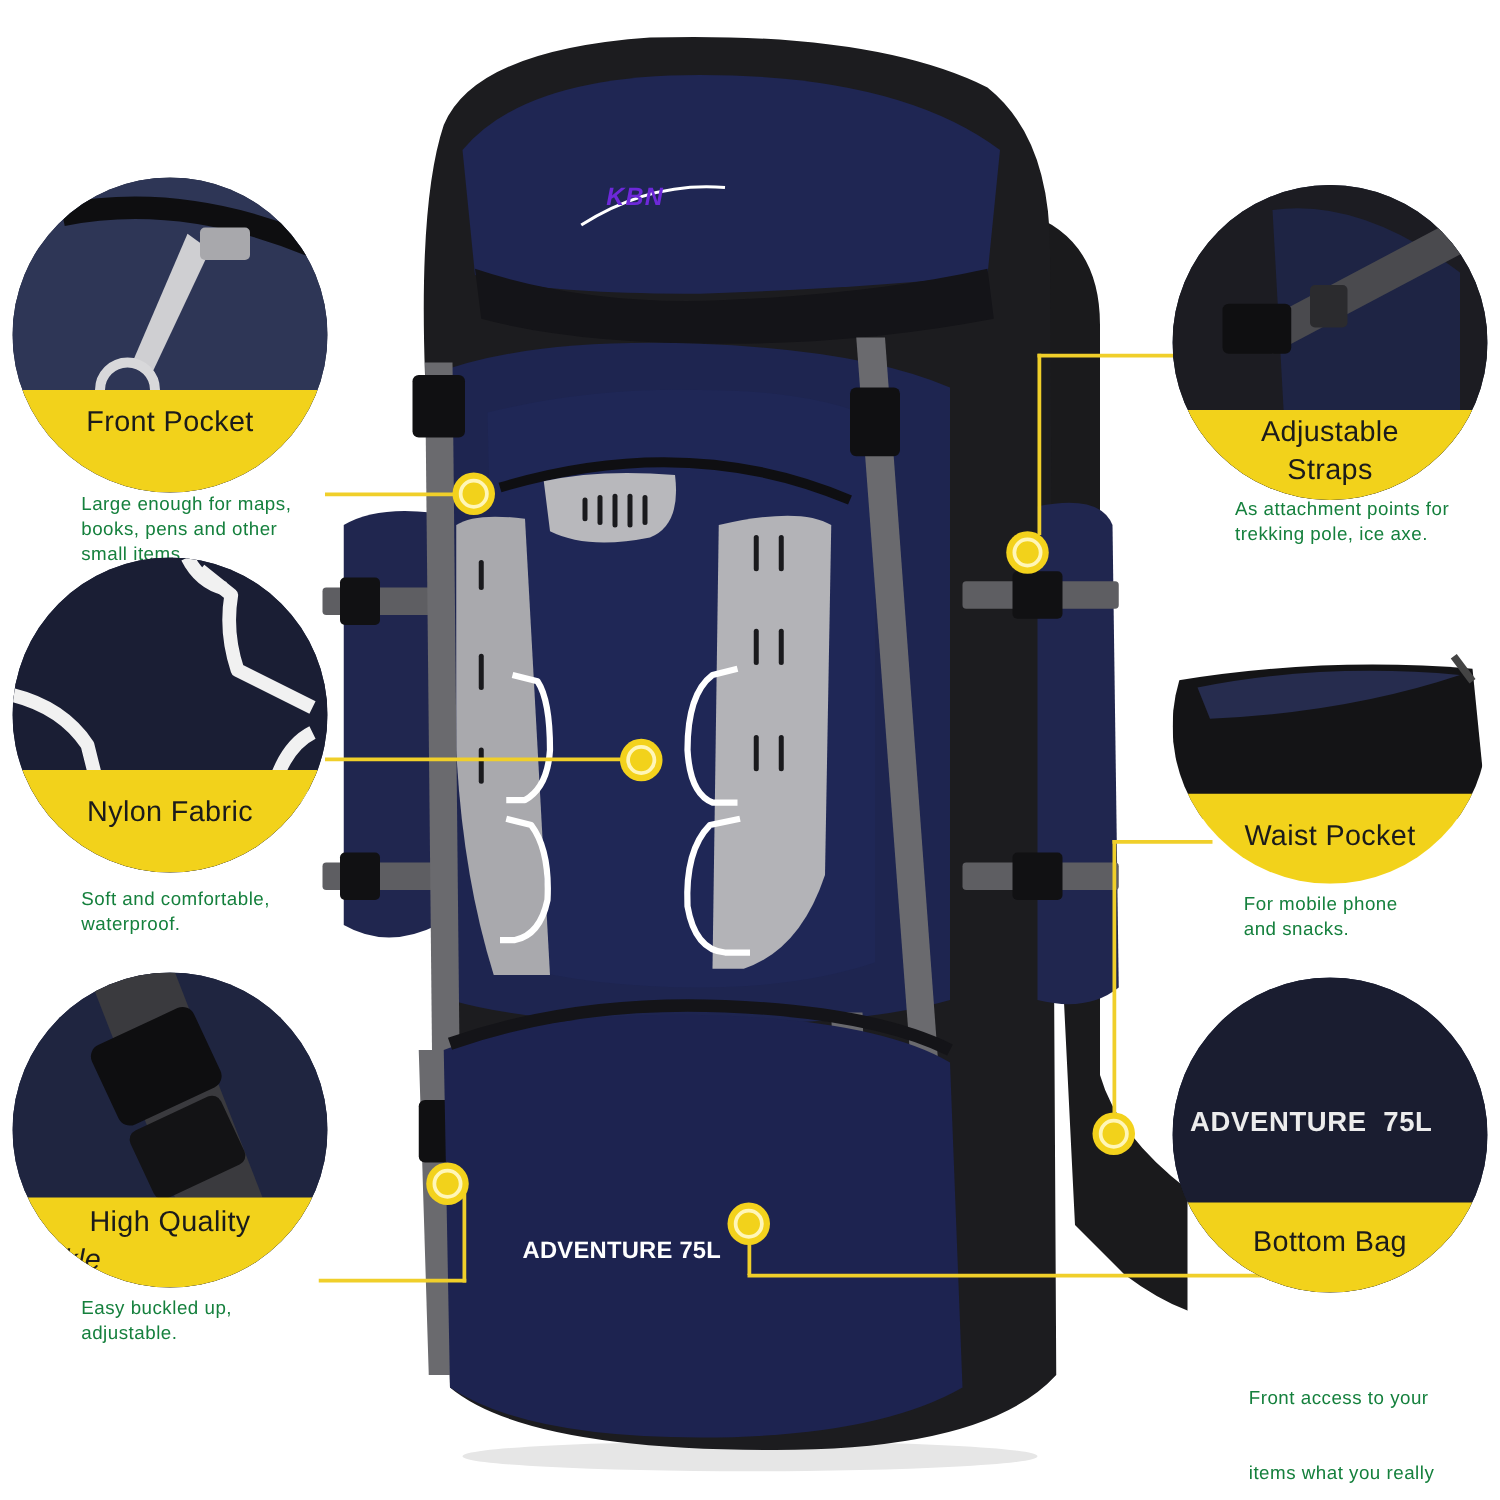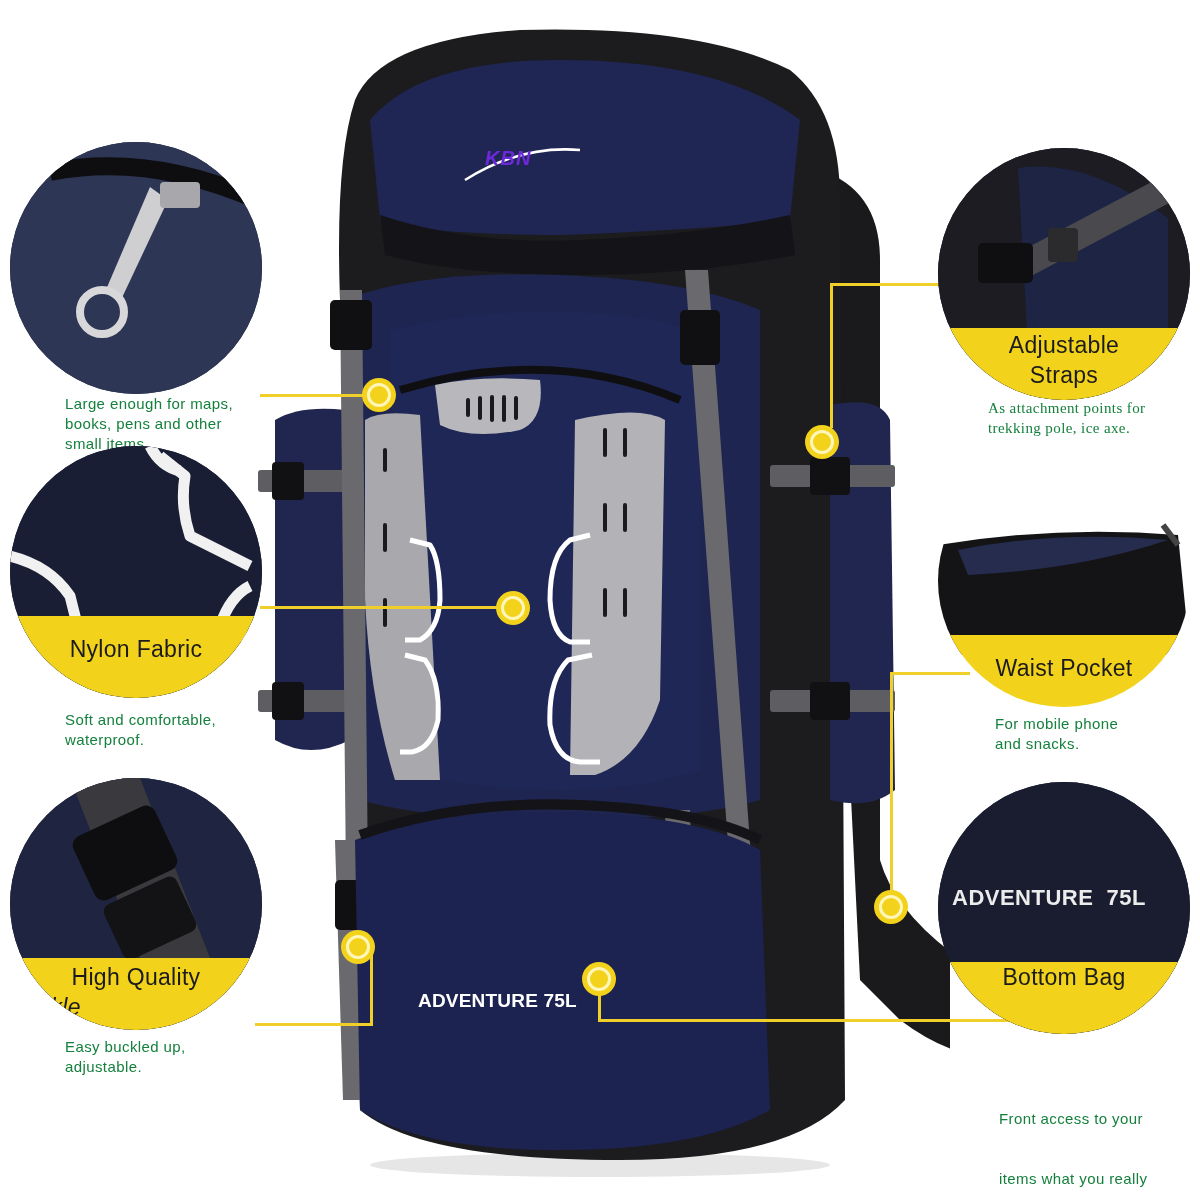--- a/index.html
+++ b/index.html
@@ -149,20 +149,23 @@
 <div class="hotspot" style="left:582px;top:962px;"></div>
 
 <div class="feature-circle" style="left:10px;top:142px;width:252px;height:252px;">
   <svg class="photo" width="252" height="252">
     <rect width="252" height="252" fill="#2e3656"></rect>
     <path d="M40 30 Q140 10 252 60" stroke="#0e0e10" stroke-width="18" fill="none"></path>
     <path d="M140 45 L158 58 L110 160 L95 150 Z" fill="#cfcfd2"></path>
     <circle cx="92" cy="170" r="22" fill="none" stroke="#d8d8da" stroke-width="8"></circle>
     <rect x="150" y="40" width="40" height="26" rx="4" fill="#a8a8ac"></rect>
   </svg>
+  <div class="band" style="height:82px;padding-top:10px;">
+    <span class="title">Front Pocket</span>
+  </div>
 </div>
 <div class="desc" style="left:65px;top:394px;">
   <div>Large enough for maps,</div>
   <div>books, pens and other</div>
   <div>small items.</div>
 </div>
 
 <div class="feature-circle" style="left:10px;top:446px;width:252px;height:252px;">
   <svg class="photo" width="252" height="252">
     <rect width="252" height="252" fill="#1a1e34"></rect>
@@ -205,21 +208,21 @@
     <path d="M80 20 Q150 10 230 70 L230 200 L90 200 Z" fill="#1e2444"></path>
     <path d="M70 110 L240 20 L250 45 L80 135 Z" fill="#4a4a4e"></path>
     <rect x="40" y="95" width="55" height="40" rx="5" fill="#0f0f11"></rect>
     <rect x="110" y="80" width="30" height="34" rx="4" fill="#2b2b2e"></rect>
   </svg>
   <div class="band" style="height:72px;padding-top:2px;">
     <span class="title">Adjustable</span>
     <span class="title">Straps</span>
   </div>
 </div>
-<div class="desc" style="left:988px;top:398px;font-family:Liberation Serif, serif;">
+<div class="desc" style="left:988px;top:398px;">
   <div>As attachment points for</div>
   <div>trekking pole, ice axe.</div>
 </div>
 
 <div class="feature-circle" style="left:938px;top:455px;width:252px;height:252px;background:#ffffff;">
   <svg class="photo" width="252" height="252">
     <rect width="252" height="252" fill="#ffffff"></rect>
     <path d="M0 90 Q120 70 240 80 L252 200 L0 200 Z" fill="#141416"></path>
     <path d="M20 95 Q120 75 230 85 Q140 115 30 120 Z" fill="#262c4e"></path>
     <path d="M225 70 L240 90" stroke="#444" stroke-width="6"></path>
@@ -231,21 +234,21 @@
 <div class="desc" style="left:995px;top:714px;">
   <div>For mobile phone</div>
   <div>and snacks.</div>
 </div>
 
 <div class="feature-circle" style="left:938px;top:782px;width:252px;height:252px;">
   <svg class="photo" width="252" height="252">
     <rect width="252" height="252" fill="#1a1d30"></rect>
   </svg>
   <span style="position:absolute;left:14px;top:103px;color:#ececec;font-weight:bold;font-size:22px;letter-spacing:0.5px;white-space:pre;">ADVENTURE  75L</span>
-  <div class="band" style="height:72px;padding-top:0;">
+  <div class="band" style="height:72px;padding-top:16px;">
     <span class="title">Bottom Bag</span>
   </div>
 </div>
 <div class="desc" style="left:999px;top:1069px;white-space:pre;">
   <div>Front access to your</div>
   <div>items what you really</div>
   
   
 </div>
 

